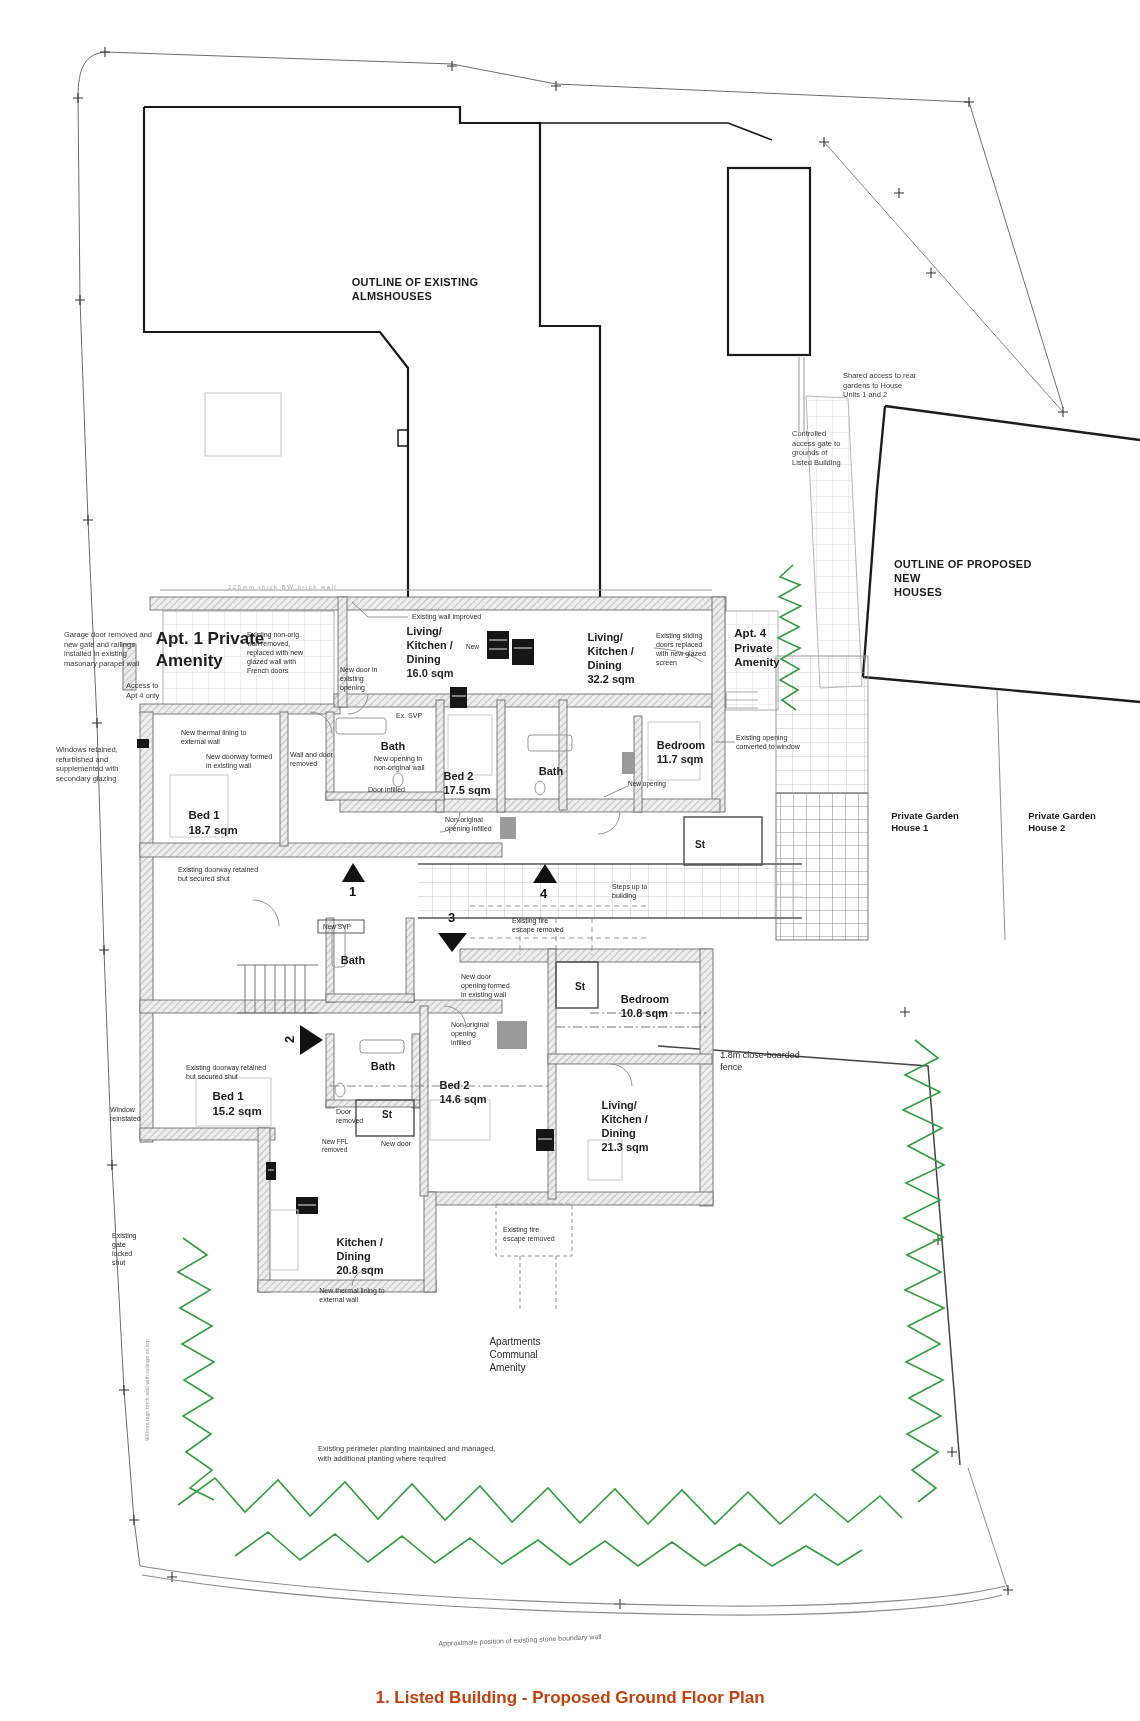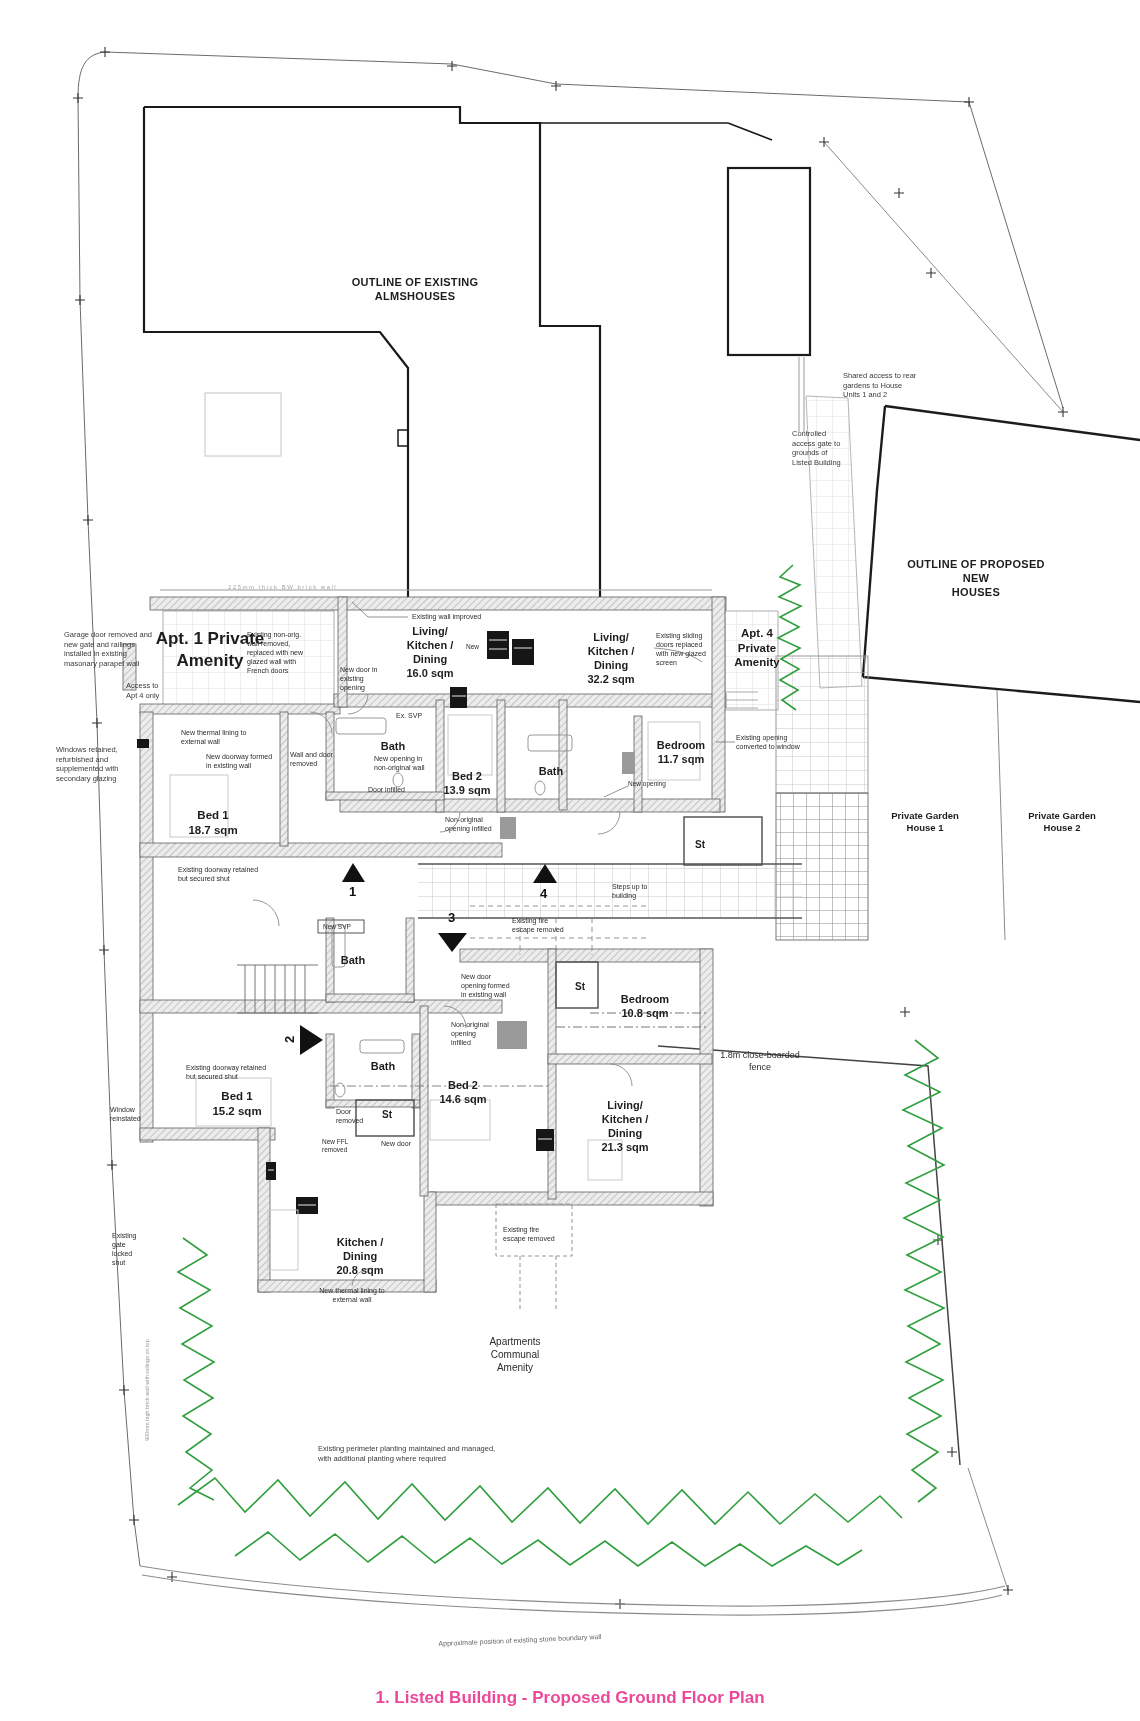--- a/index.html
+++ b/index.html
@@ -1,36 +1,36 @@
 <!DOCTYPE html>
 <html><head>
 <meta charset="utf-8">
 <style>
   html,body{margin:0;padding:0;background:#fff;}
   #sheet{position:relative;width:1140px;height:1721px;background:#ffffff;overflow:hidden;
          font-family:"Liberation Sans",sans-serif;}
   svg{position:absolute;left:0;top:0;}
   .lbl{position:absolute;white-space:pre-line;line-height:1.28;color:#2b2b2b;
        font-family:"Liberation Sans",sans-serif;}
-  .c{transform:translate(-50%,-50%);text-align:center;}
+  .c{transform:translate(-50%,-50%);}
   .note{font-size:7.5px;color:#3a3a3a;}
   .n7{font-size:7px;}
   .n65{font-size:6.5px;}
   .room{font-weight:bold;font-size:11px;color:#1d1d1d;}
   .room span{display:block;}
   .rmS{font-size:10px;}
   .apt{font-weight:bold;font-size:17px;color:#1d1d1d;}
   .site{font-weight:bold;font-size:11px;letter-spacing:.3px;color:#1d1d1d;}
   .gard{font-weight:bold;font-size:9.5px;color:#1d1d1d;}
   .mark{position:absolute;font-weight:bold;font-size:13px;color:#111;}
   .dim{font-size:6px;color:#8a8a8a;letter-spacing:1.5px;opacity:.8;}
   .rot{transform:translate(-50%,-50%) rotate(-2.5deg);font-size:7px;color:#666;}
   .rot90{transform:translate(-50%,-50%) rotate(-90deg);font-size:5.5px;color:#999;white-space:nowrap;}
   .title{position:absolute;left:50%;top:1688px;transform:translateX(-50%);
-         font-weight:bold;font-size:17px;color:#ec4899;white-space:nowrap;}
+         font-weight:bold;font-size:17px;color:#c2410c;white-space:nowrap;}
 </style>
 </head>
 <body>
 
 <div id="sheet">
 
 <svg width="1140" height="1721" viewBox="0 0 1140 1721">
   <defs>
     <pattern id="h" width="5" height="5" patternTransform="rotate(45)" patternUnits="userSpaceOnUse">
       <rect width="5" height="5" fill="#ececec"></rect>
@@ -258,21 +258,21 @@
 Kitchen /
 Dining</span><span>16.0 sqm</span></div>
 <div class="lbl c room" style="left:611px;top:658px"><span>Living/
 Kitchen /
 Dining</span><span>32.2 sqm</span></div>
 <div class="lbl c room" style="left:625px;top:1126px"><span>Living/
 Kitchen /
 Dining</span><span>21.3 sqm</span></div>
 <div class="lbl c room" style="left:360px;top:1256px"><span>Kitchen /
 Dining</span><span>20.8 sqm</span></div>
-<div class="lbl c room" style="left:467px;top:783px"><span>Bed 2</span><span>13.9 sqm</span></div>
+<div class="lbl c room" style="left:467px;top:783px"><span>Bed 2</span><span>17.5 sqm</span></div>
 <div class="lbl c room" style="left:213px;top:823px;font-size:11.5px"><span>Bed 1</span><span>18.7 sqm</span></div>
 <div class="lbl c room" style="left:681px;top:752px"><span>Bedroom</span><span>11.7 sqm</span></div>
 <div class="lbl c room" style="left:237px;top:1104px;font-size:11.5px"><span>Bed 1</span><span>15.2 sqm</span></div>
 <div class="lbl c room" style="left:463px;top:1092px"><span>Bed 2</span><span>14.6 sqm</span></div>
 <div class="lbl c room" style="left:645px;top:1006px"><span>Bedroom</span><span>10.8 sqm</span></div>
 
 <div class="lbl c room" style="left:393px;top:746px">Bath</div>
 <div class="lbl c room" style="left:551px;top:771px">Bath</div>
 <div class="lbl c room" style="left:353px;top:960px">Bath</div>
 <div class="lbl c room" style="left:383px;top:1066px">Bath</div>

